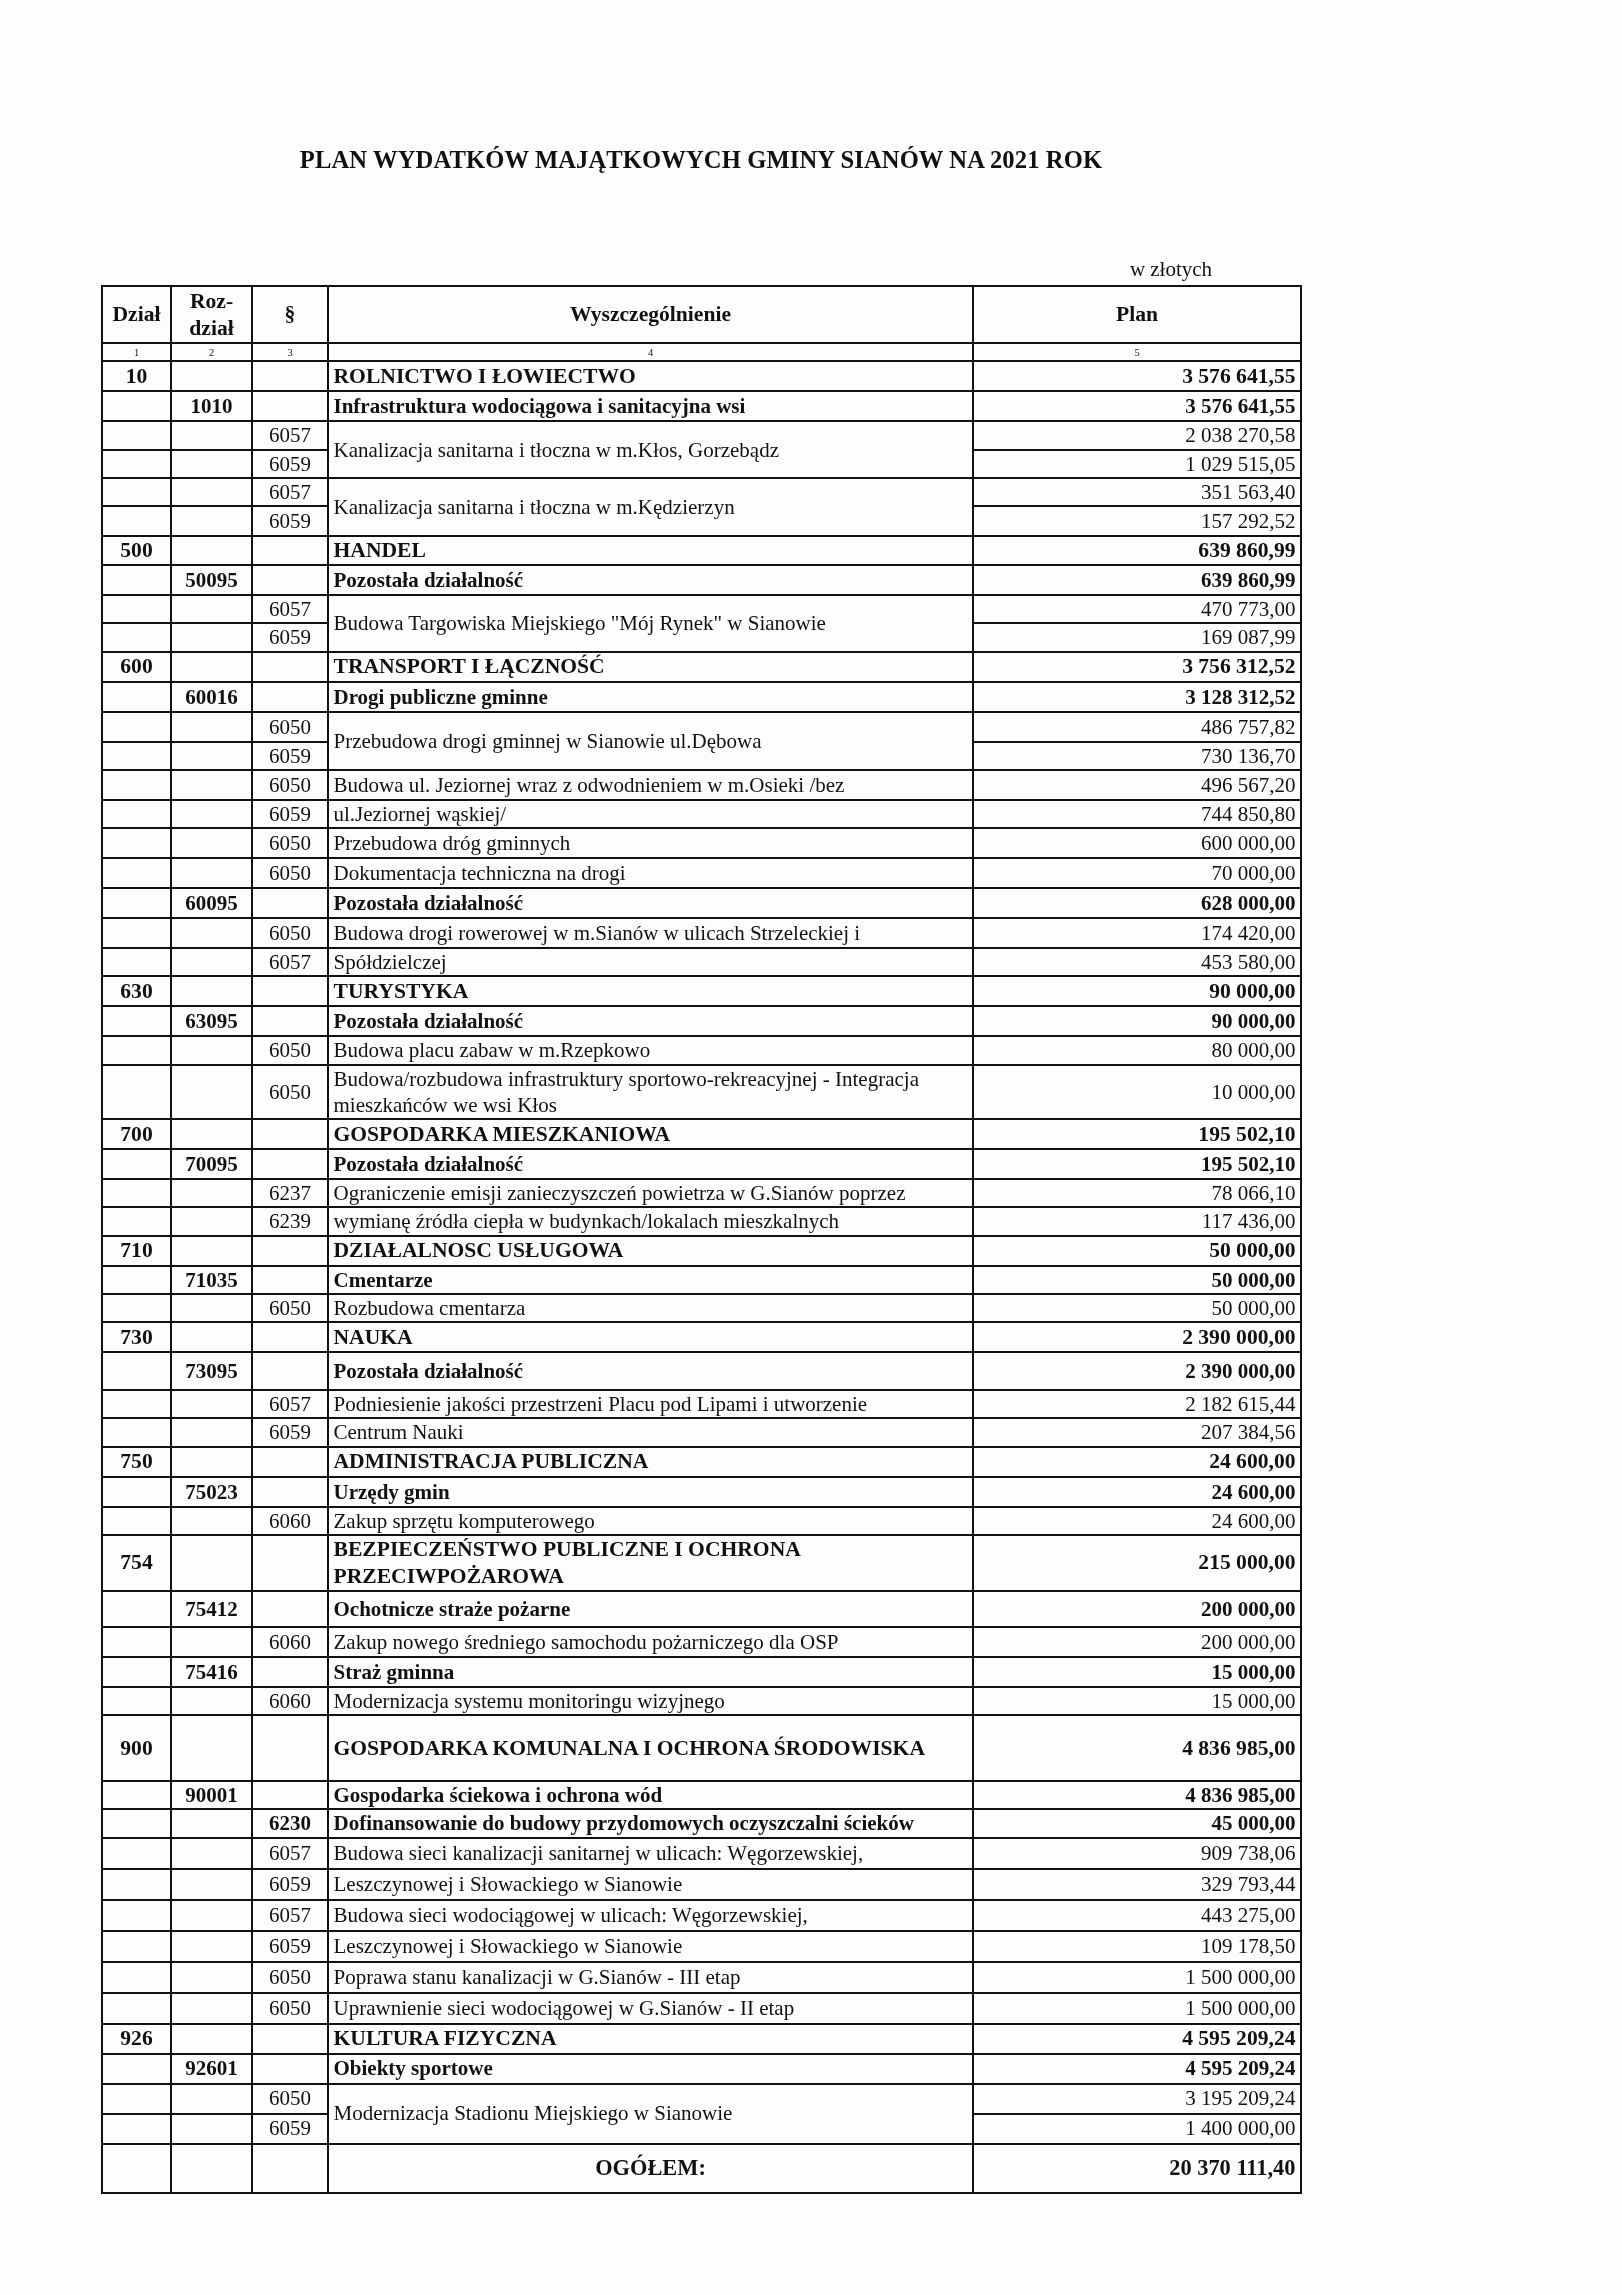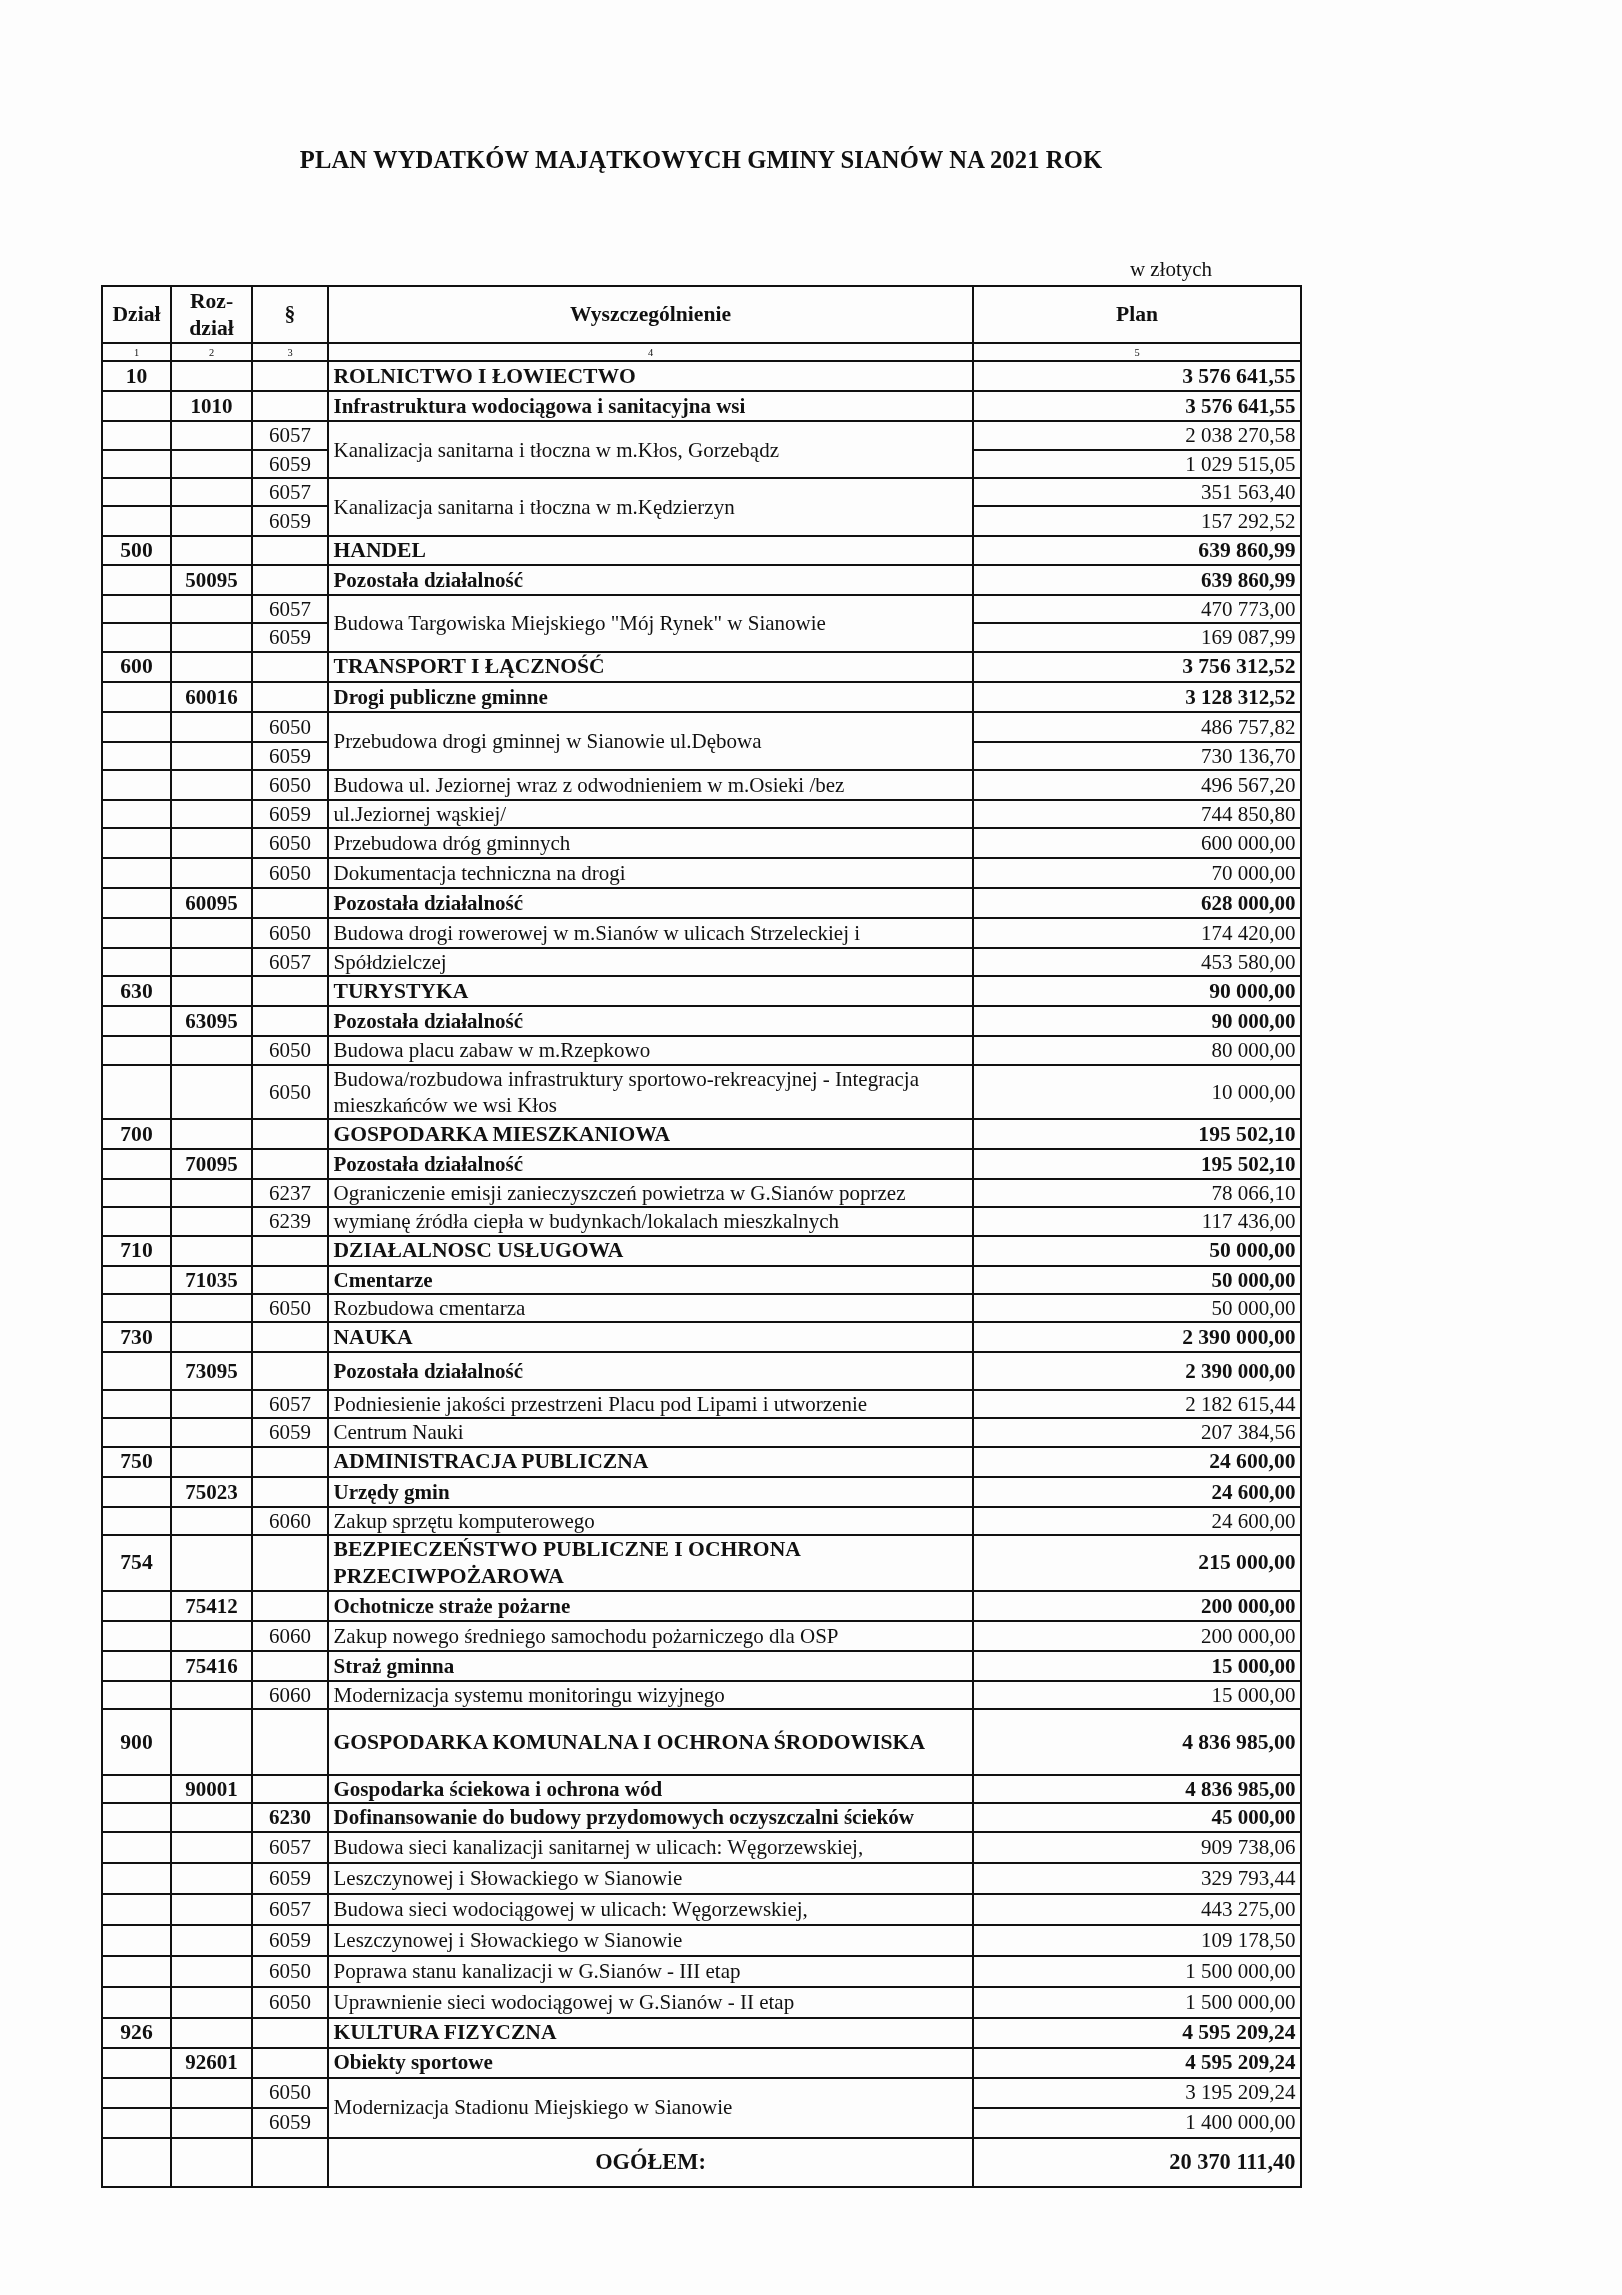--- a/index.html
+++ b/index.html
@@ -318,21 +318,21 @@
         <td class="desc">Zakup sprzętu komputerowego</td>
         <td class="amt">24 600,00</td>
       </tr>
       <tr class="dzial" style="height: 45px;">
         <td class="code">754</td>
         <td class="code"></td>
         <td class="code"></td>
         <td class="desc">BEZPIECZEŃSTWO PUBLICZNE I OCHRONA PRZECIWPOŻAROWA</td>
         <td class="amt">215 000,00</td>
       </tr>
-      <tr class="rozdzial" style="height: 30px;">
+      <tr class="rozdzial" style="height: 36px;">
         <td class="code"></td>
         <td class="code">75412</td>
         <td class="code"></td>
         <td class="desc">Ochotnicze straże pożarne</td>
         <td class="amt">200 000,00</td>
       </tr>
       <tr class="item" style="height: 30px;">
         <td class="code"></td>
         <td class="code"></td>
         <td class="code">6060</td>

